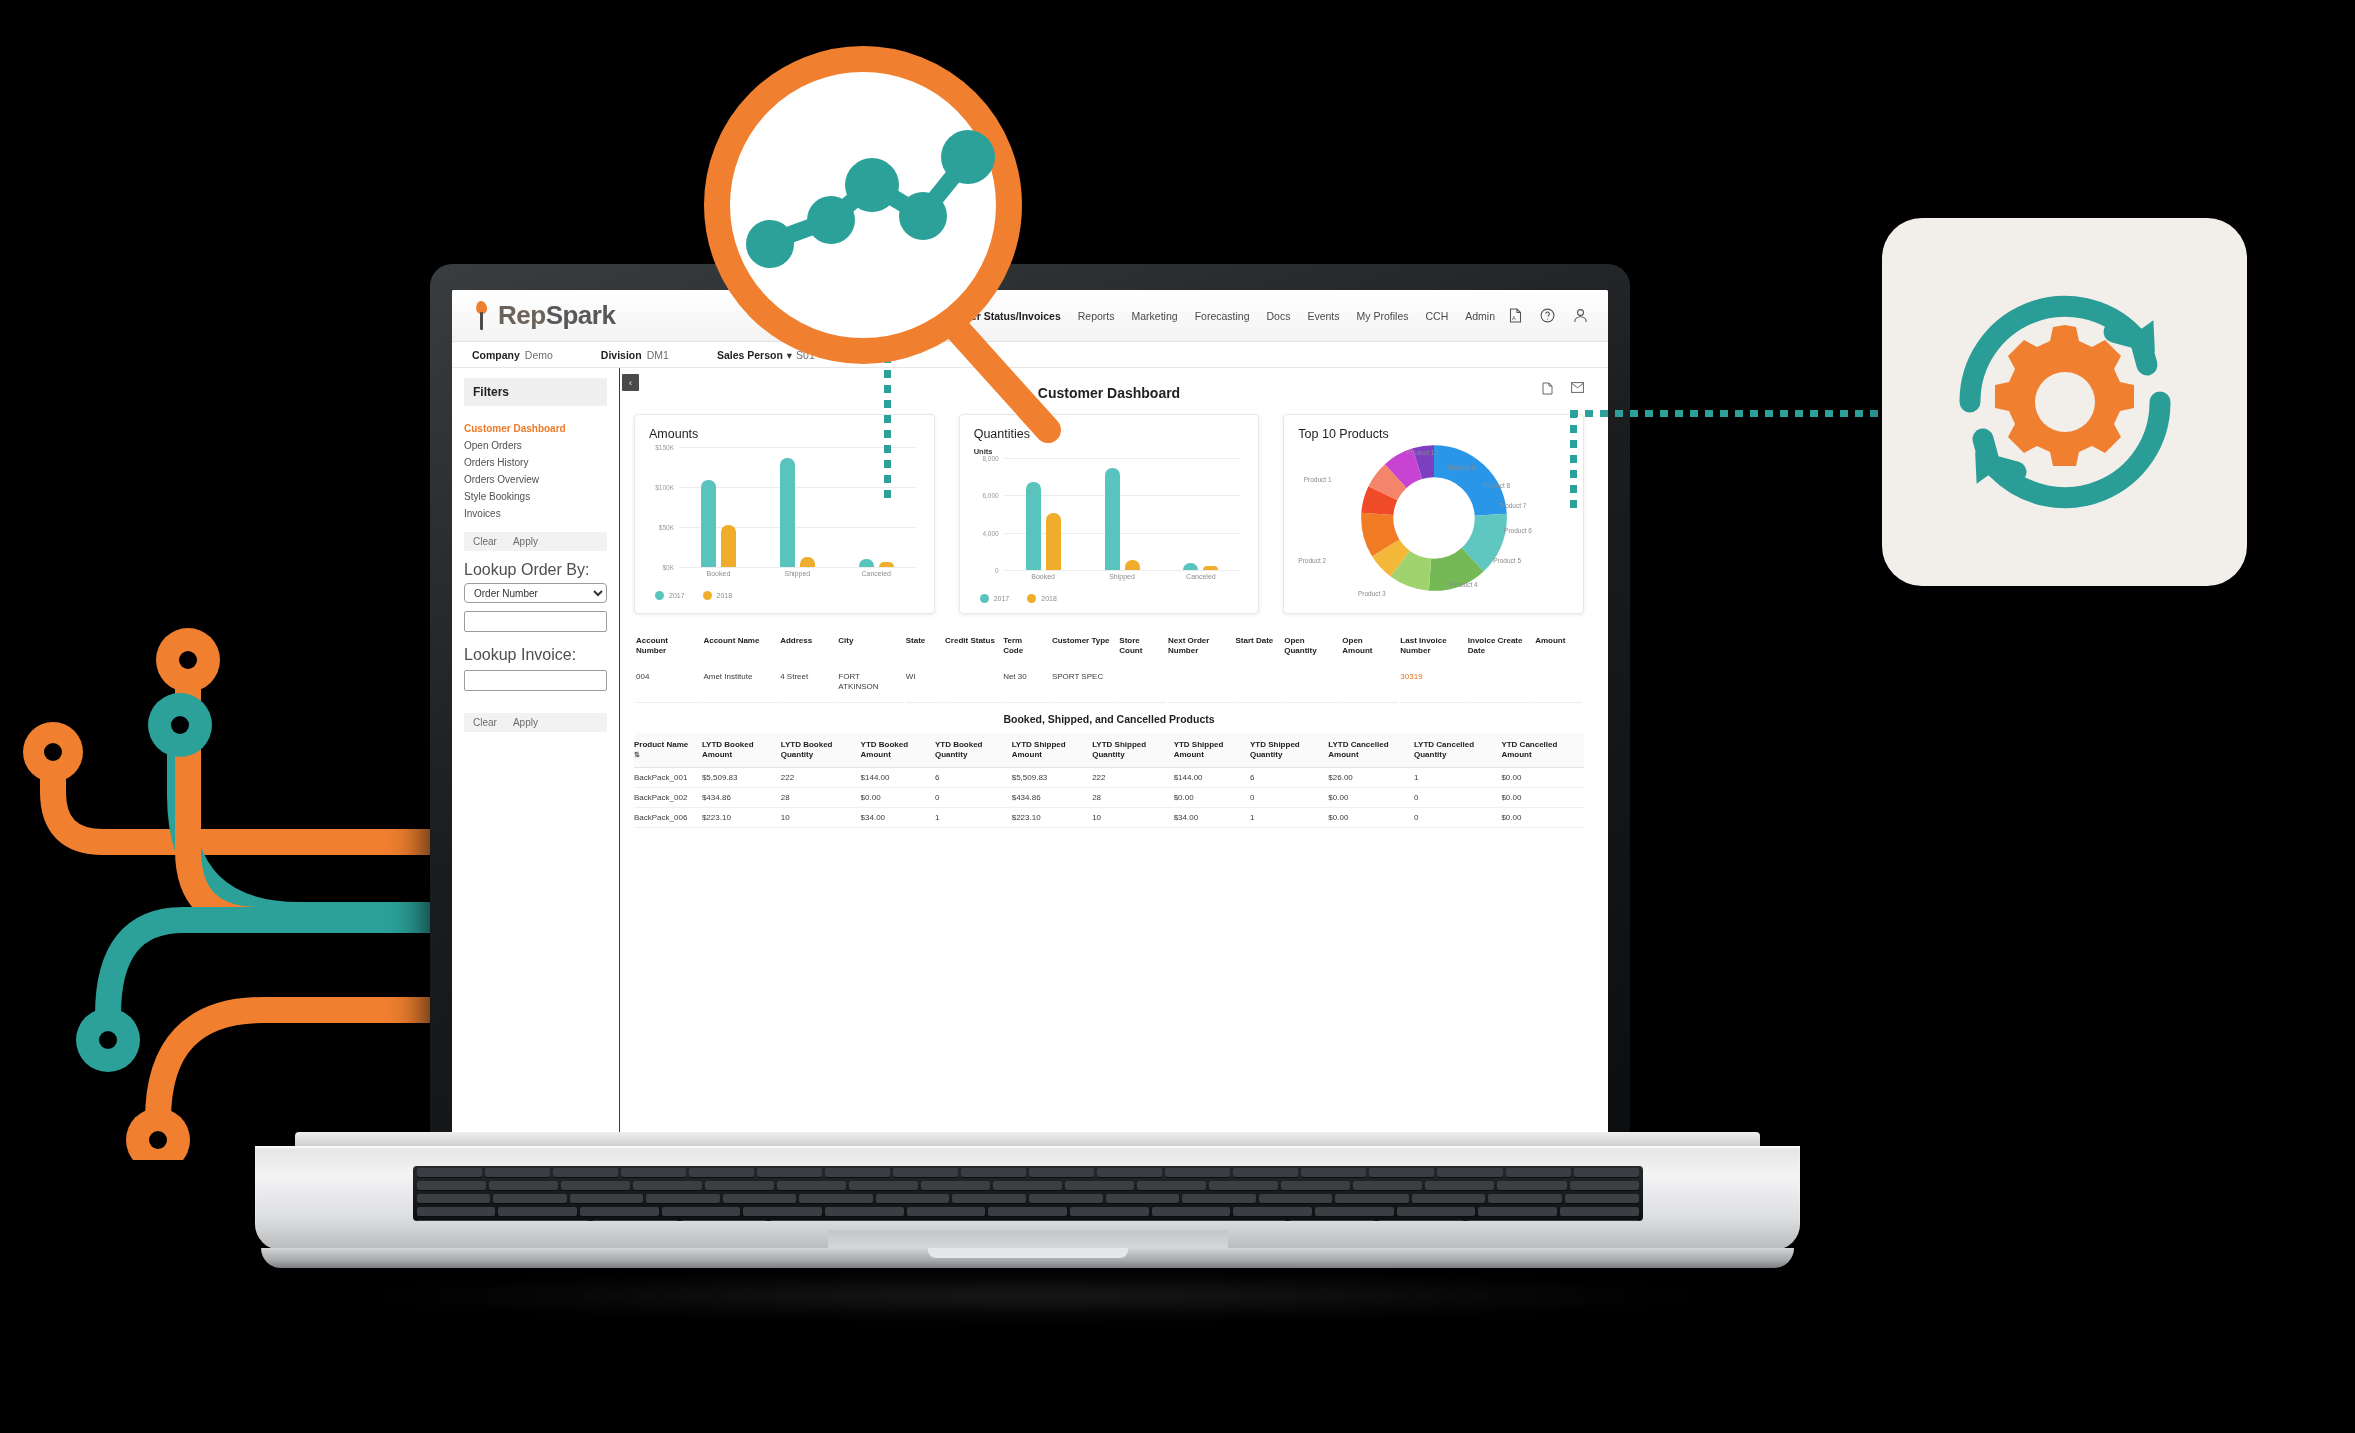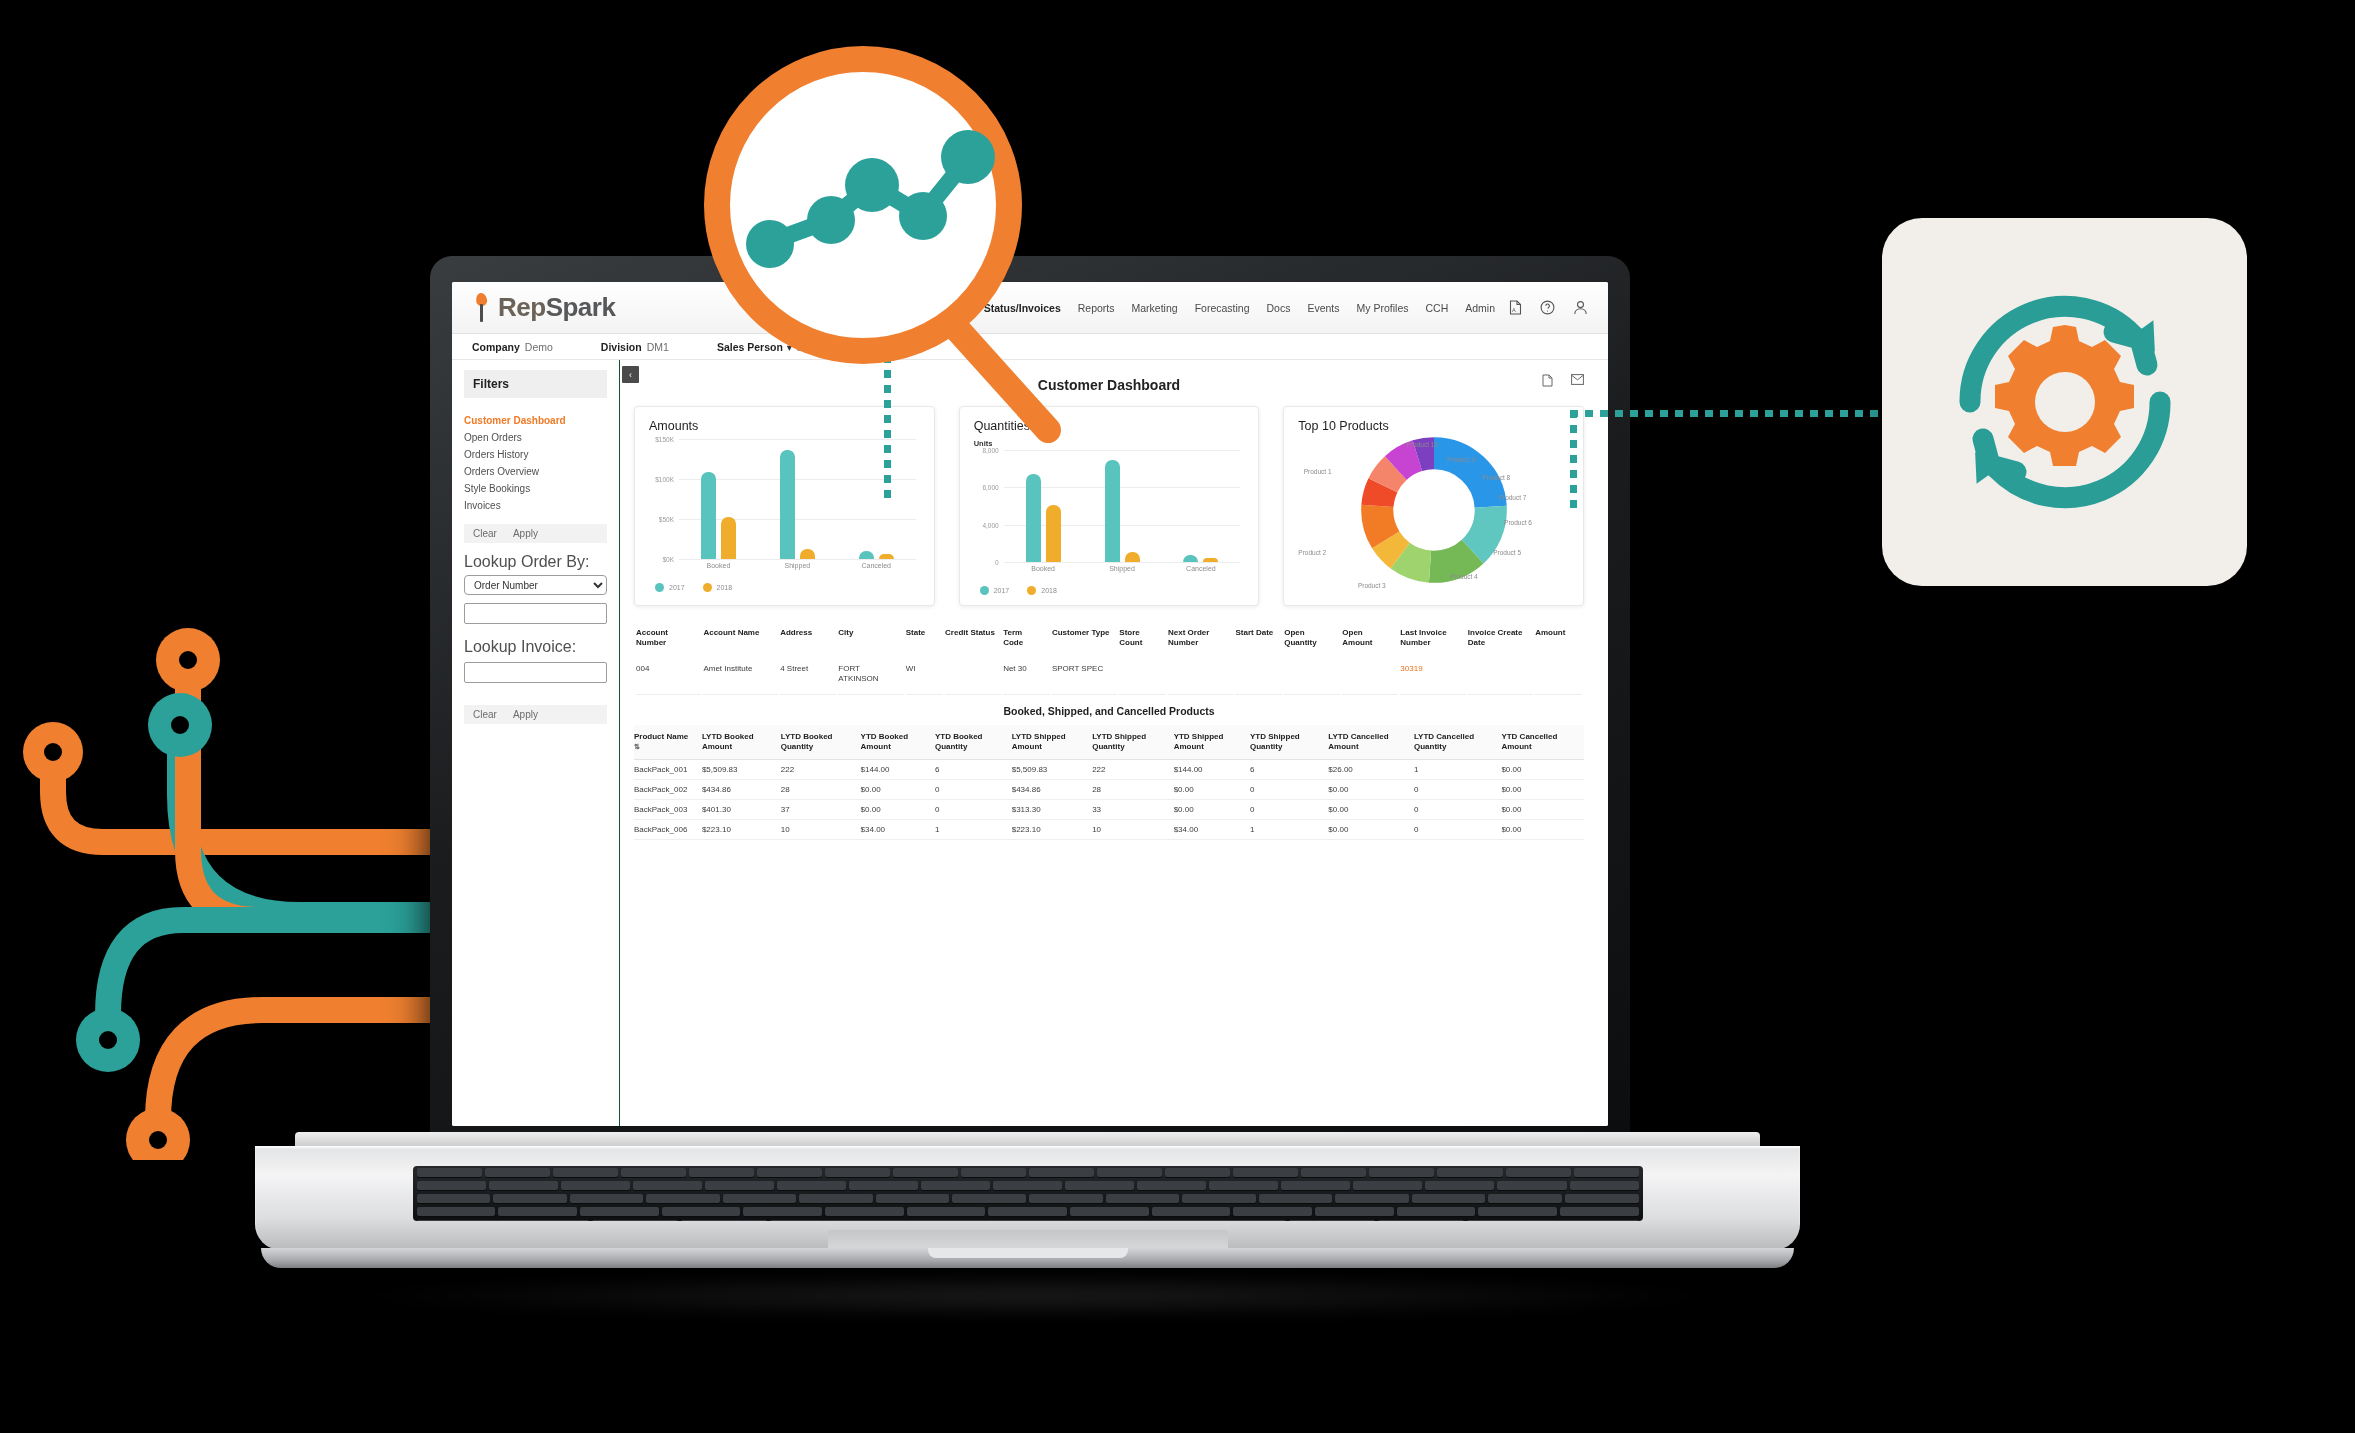--- a/index.html
+++ b/index.html
@@ -10,21 +10,21 @@
     overflow: hidden;
   }
   .stage { position: relative; width: 2355px; height: 1433px; background:#000; }
 
   
   .circuit { position:absolute; left:8px; top:620px; width:470px; height:540px; }
 
   
   .laptop { position:absolute; left:255px; top:248px; width:1545px; height:1150px; }
   .lid {
-    position:absolute; left:175px; top:8px; width:1200px; height:900px;
+    position:absolute; left:175px; top:16px; width:1200px; height:900px;
     background: linear-gradient(160deg,#3a3d40 0%, #1a1c1e 45%, #0c0d0e 100%);
     border-radius: 22px 22px 5px 5px;
     padding: 26px 22px 30px 22px;
     box-shadow: 0 0 40px rgba(0,0,0,.9);
   }
   .camera {
     position:absolute; top:11px; left:50%; transform:translateX(-50%);
     width:7px; height:7px; border-radius:50%; background:#2d3033;
   }
   .screen {
@@ -562,34 +562,20 @@
                     <td>0</td>
                     <td>$434.86</td>
                     <td>28</td>
                     <td>$0.00</td>
                     <td>0</td>
                     <td>$0.00</td>
                     <td>0</td>
                     <td>$0.00</td>
                   </tr>
                   <tr>
-                    <td>BackPack_003</td>
-                    <td>$401.30</td>
-                    <td>37</td>
-                    <td>$0.00</td>
-                    <td>0</td>
-                    <td>$313.30</td>
-                    <td>33</td>
-                    <td>$0.00</td>
-                    <td>0</td>
-                    <td>$0.00</td>
-                    <td>0</td>
-                    <td>$0.00</td>
-                  </tr>
-                  <tr>
                     <td>BackPack_006</td>
                     <td>$223.10</td>
                     <td>10</td>
                     <td>$34.00</td>
                     <td>1</td>
                     <td>$223.10</td>
                     <td>10</td>
                     <td>$34.00</td>
                     <td>1</td>
                     <td>$0.00</td>

